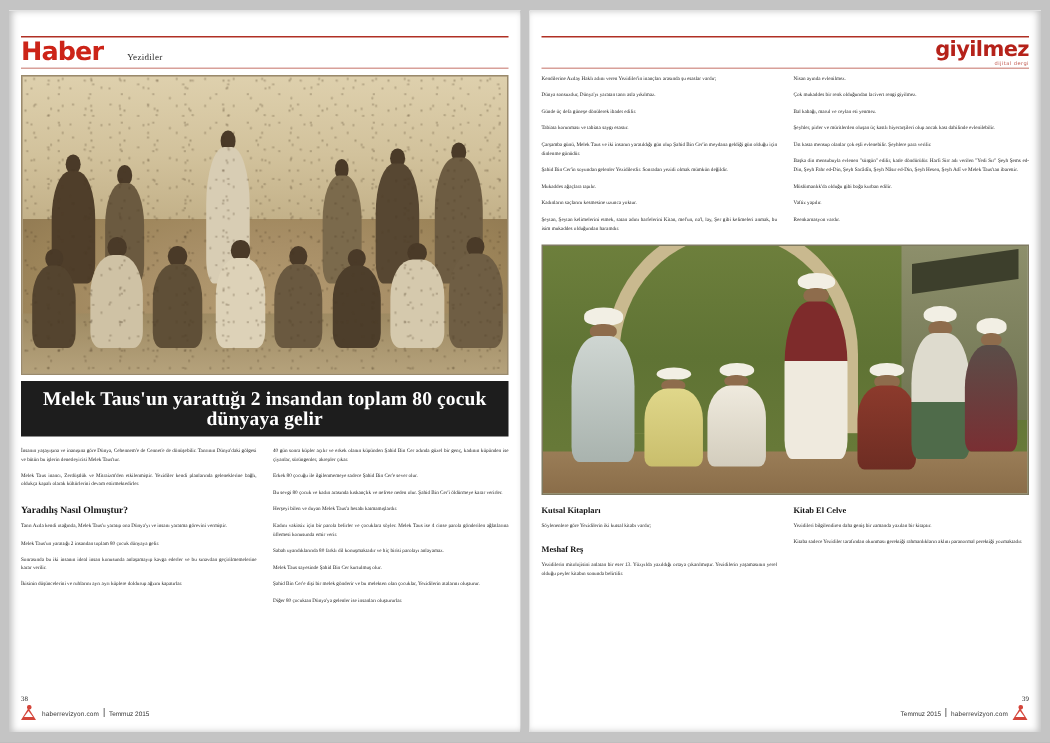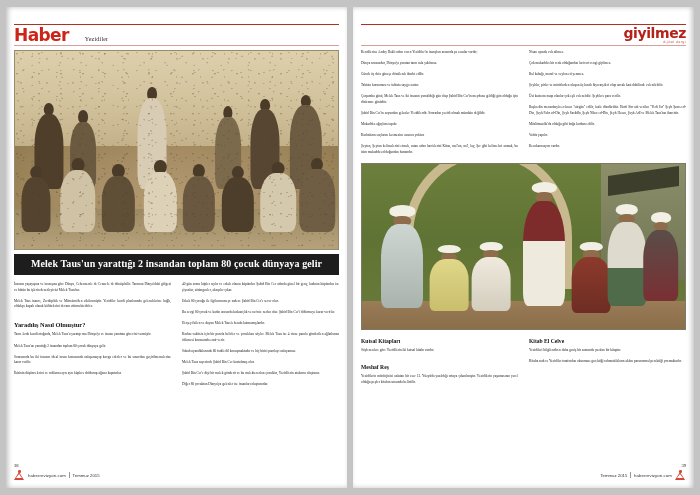--- a/index.html
+++ b/index.html
@@ -138,21 +138,21 @@
   }
 
   
   .headline-bar {
     margin-top: 4px;
     background: #1d1d1d;
     color: #ffffff;
     text-align: center;
     font-family: "Liberation Serif", serif;
     font-weight: 700;
-    font-size: 10px;
+    font-size: 13px;
     letter-spacing: .1px;
     padding: 5px 4px 6px;
     line-height: 1;
   }
 
   
   .cols {
     display: flex;
     gap: 11px;
     margin-top: 7px;

